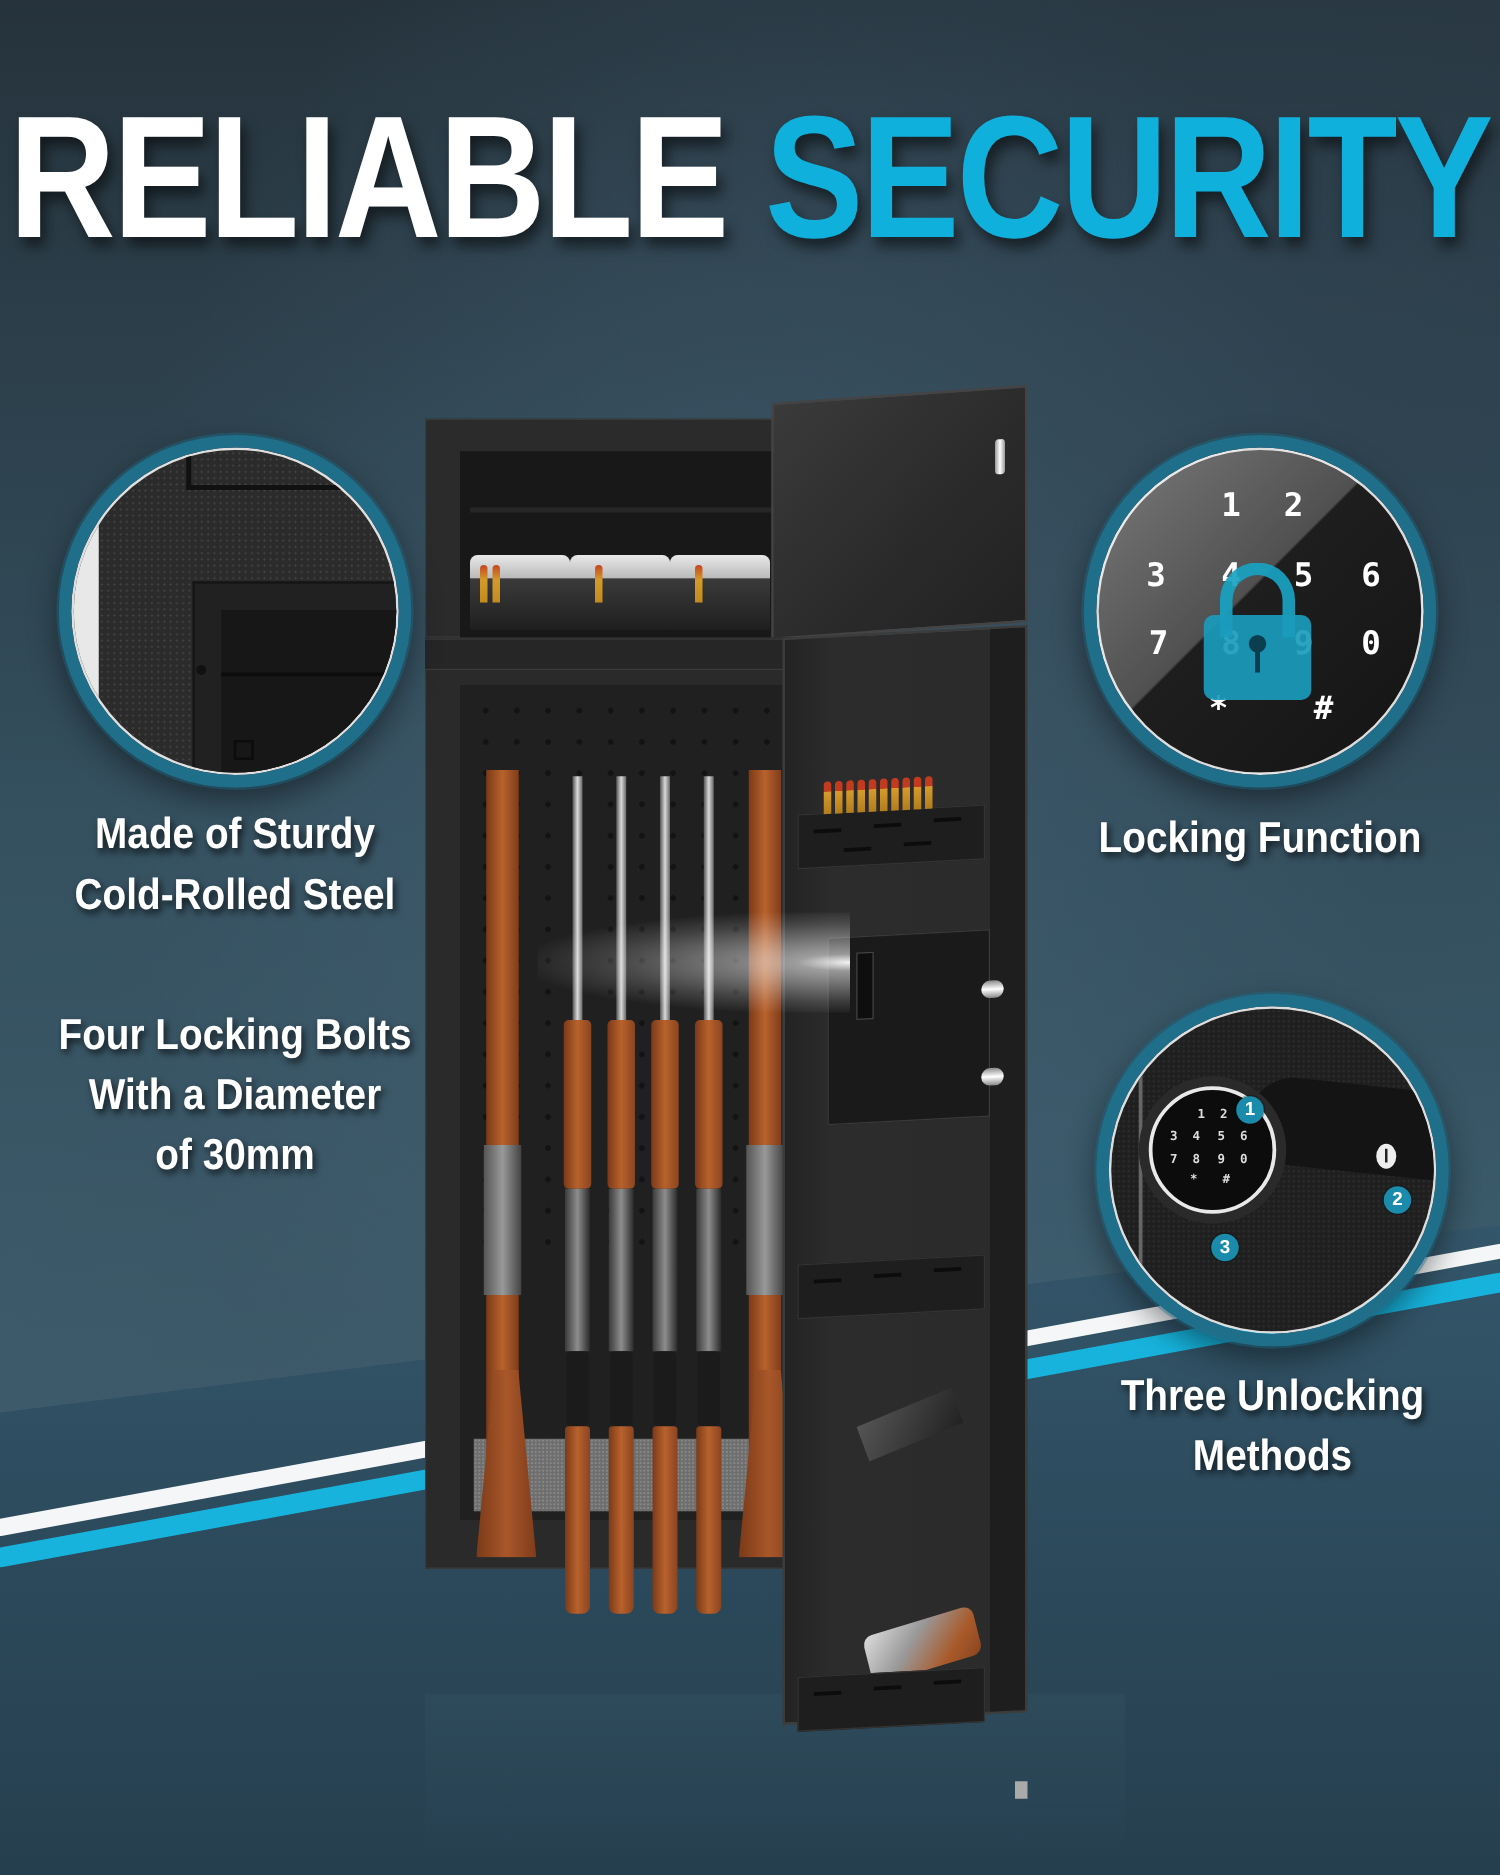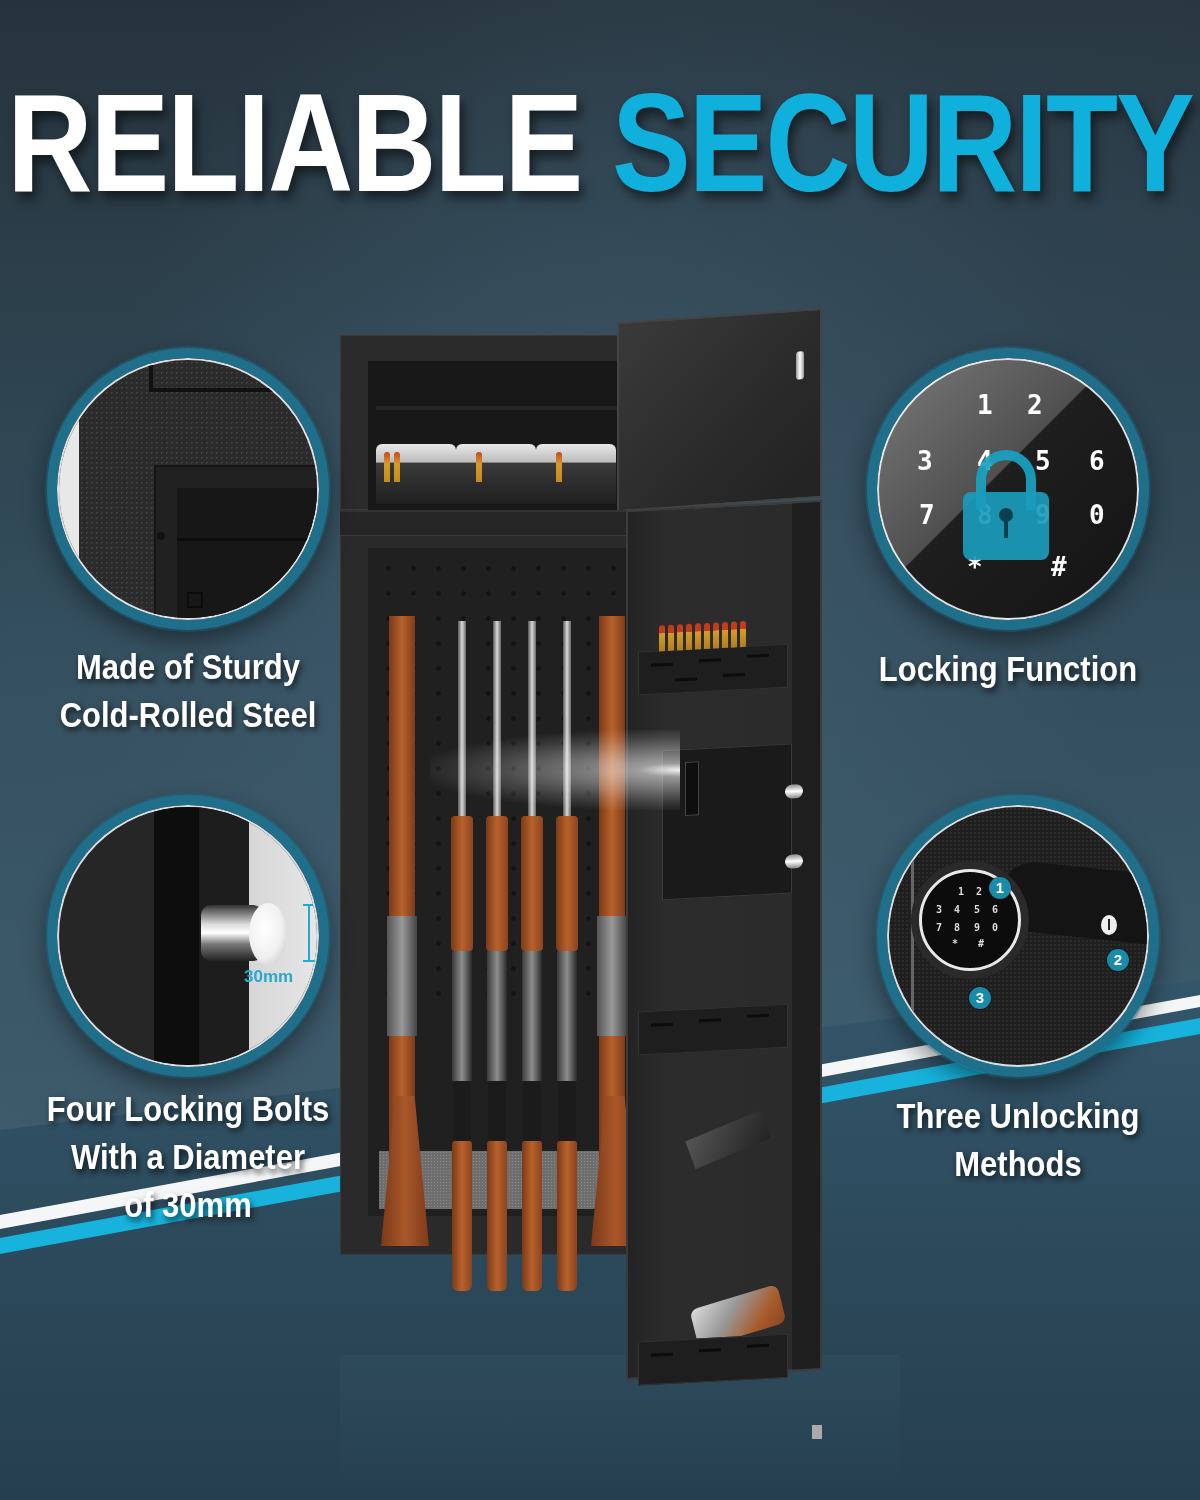--- a/index.html
+++ b/index.html
@@ -295,31 +295,20 @@
       <div class="sq"></div>
     </div>
   </div>
   <div class="caption">
     <div>Made of Sturdy</div>
     <div>Cold-Rolled Steel</div>
   </div>
 </div>
 
 <div class="feature" style="left:38px; top:795px;">
-  <div class="circle">
-    <div class="inner bolt-scene">
-      <div class="strip-dark"></div>
-      <div class="strip-mid"></div>
-      <div class="light"></div>
-      <div class="bolt-body"></div>
-      <div class="bolt-face"></div>
-      <div class="dim"></div>
-      <div class="dim-label">30mm</div>
-    </div>
-  </div>
   <div class="caption" style="margin-top:16px;">
     <div>Four Locking Bolts</div>
     <div>With a Diameter</div>
     <div>of 30mm</div>
   </div>
 </div>
 
 <div class="feature" style="left:858px; top:348px;">
   <div class="circle">
     <div class="inner keypad-scene">

